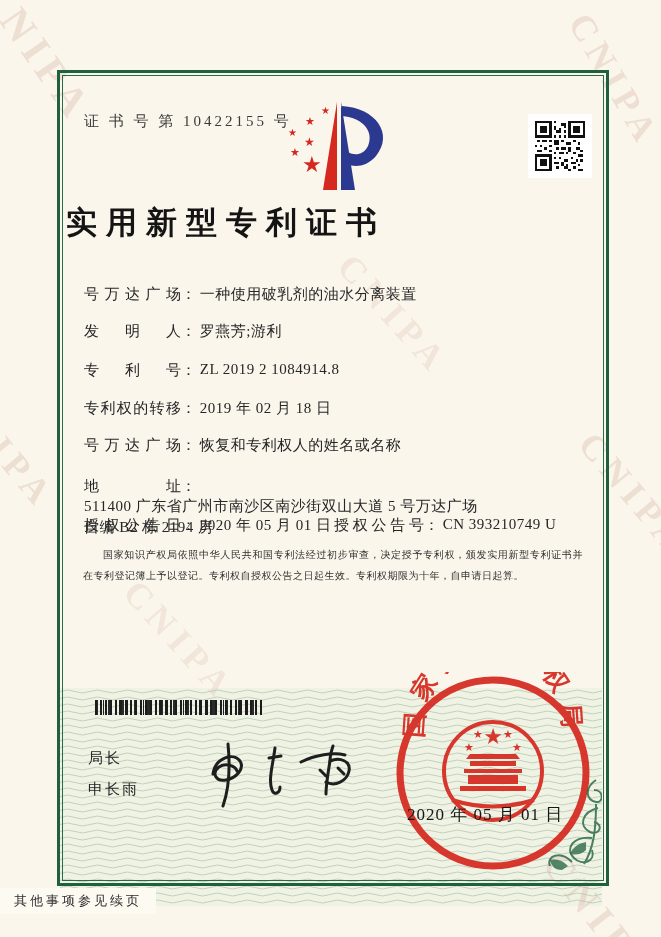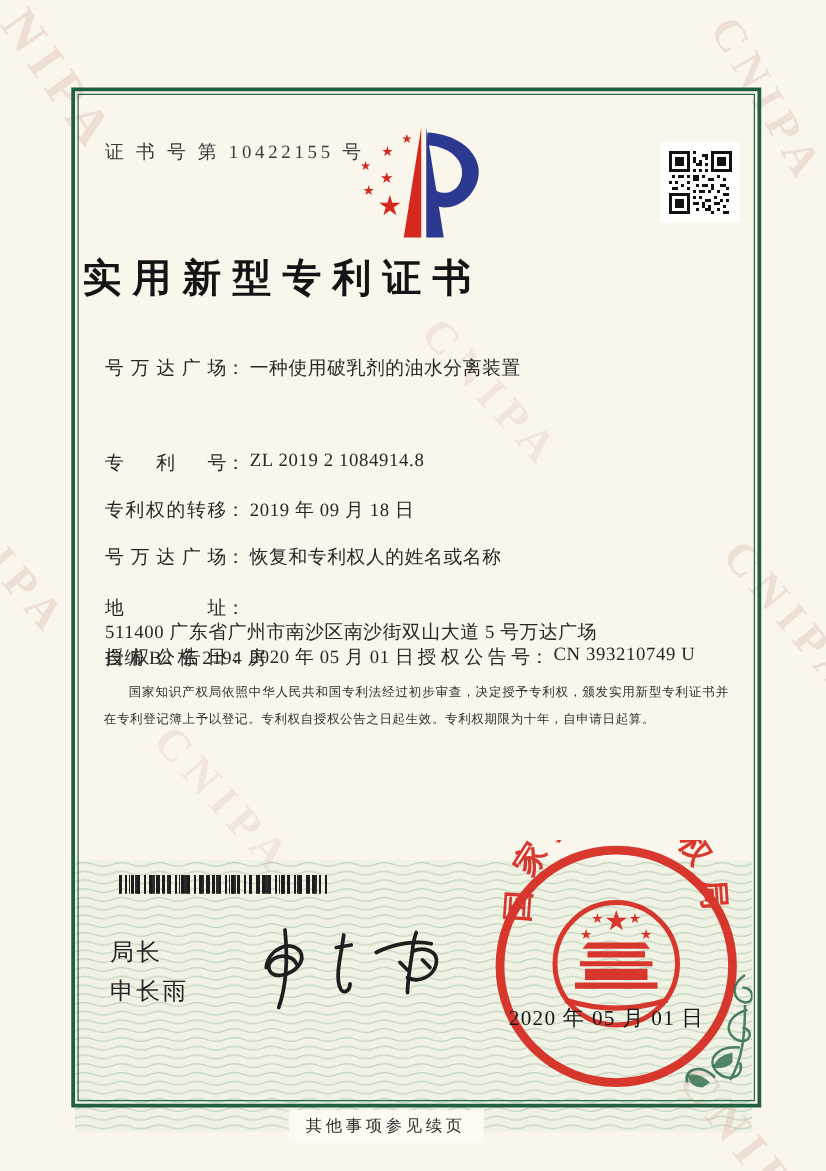--- a/index.html
+++ b/index.html
@@ -30,28 +30,28 @@
   .r1{top:285px}.r2{top:322px}.r3{top:361px}.r4{top:399px}.r5{top:436px}.r6{top:477px}.r7{top:516px}
   .f-group2{position:absolute;left:250px;top:0;white-space:nowrap;}
   .f-group2 .f-label{width:90px;}
   .paras{left:83px;top:545px;width:500px;font-size:10px;line-height:20.5px;color:#30302e;text-align:justify;}
   .paras p{margin:0 0 2px 0;text-indent:2em;letter-spacing:0.5px;}
   .barcode{left:95px;top:700px;width:168px;height:15px;
     background:
       repeating-linear-gradient(90deg,#1c1c1c 0 2px,rgba(0,0,0,0) 2px 5px),
       repeating-linear-gradient(90deg,#1c1c1c 0 1px,rgba(0,0,0,0) 1px 8px),
       repeating-linear-gradient(90deg,#2a2a2a 0 3px,rgba(0,0,0,0) 3px 13px);}
-  .officer{left:88px;font-family:"Liberation Sans","DejaVu Sans",sans-serif;font-size:19px;
+  .officer{left:88px;font-family:"Liberation Sans","DejaVu Sans",sans-serif;font-size:15px;
            letter-spacing:2px;color:#242424;}
   .officer.t{top:749px}.officer.n{top:780px}
   .sig{left:185px;top:736px;width:175px;height:78px;}
   .seal{left:392px;top:672px;width:202px;height:202px;}
   .seal-date{left:407px;top:803px;font-size:17px;letter-spacing:1px;color:#161616;z-index:4;}
   .page-info{left:57px;top:852px;width:546px;text-align:center;font-size:13px;letter-spacing:2px;color:#333;}
-  .footer-note{left:0;top:888px;width:617px;text-align:center;}
+  .footer-note{left:0;top:888px;width:617px;}
   .footer-note span{display:inline-block;background:#fdfaf2;padding:4px 14px;font-size:13px;
                     letter-spacing:3px;color:#2e2e2e;}
   .ornament{left:538px;top:778px;width:64px;height:96px;}
 </style>
 </head>
 <body>
 
 <div class="page">
 
   <span class="wm" style="left:8px;top:-32px;font-size:42px;transform:rotate(55deg);">CNIPA</span>
@@ -119,27 +119,31 @@
                  M11 21h1v1h-1z M14 21h2v1h-2z M18 21h1v1h-1z M20 22h2v1h-2z M16 22h1v1h-1z"></path>
       </g>
     </svg>
 
     <div class="abs title">实用新型专利证书</div>
 
     <div class="frow r1">
       <span class="f-label">号万达广场</span><span class="f-colon">：</span>
       <span class="f-value">一种使用破乳剂的油水分离装置</span>
     </div>
+    <div class="frow r2">
+      <span class="f-label">发明人</span><span class="f-colon">：</span>
+      <span class="f-value">罗燕芳;游利</span>
+    </div>
     <div class="frow r3">
       <span class="f-label">专利号</span><span class="f-colon">：</span>
       <span class="f-value">ZL 2019 2 1084914.8</span>
     </div>
     <div class="frow r4">
       <span class="f-label">专利权的转移</span><span class="f-colon">：</span>
-      <span class="f-value">2019 年 09 月 18 日</span>
+      <span class="f-value">2019 年 02 月 18 日</span>
     </div>
     <div class="frow r5">
       <span class="f-label">号万达广场</span><span class="f-colon">：</span>
       <span class="f-value">恢复和专利权人的姓名或名称</span>
     </div>
     <div class="frow r6">
       <span class="f-label">地址</span><span class="f-colon">：</span>
       <span class="addr-lines"><span>511400 广东省广州市南沙区南沙街双山大道 5 号万达广场</span><br>
       <span>自编 B2 栋 2194 房</span></span>
     </div>

